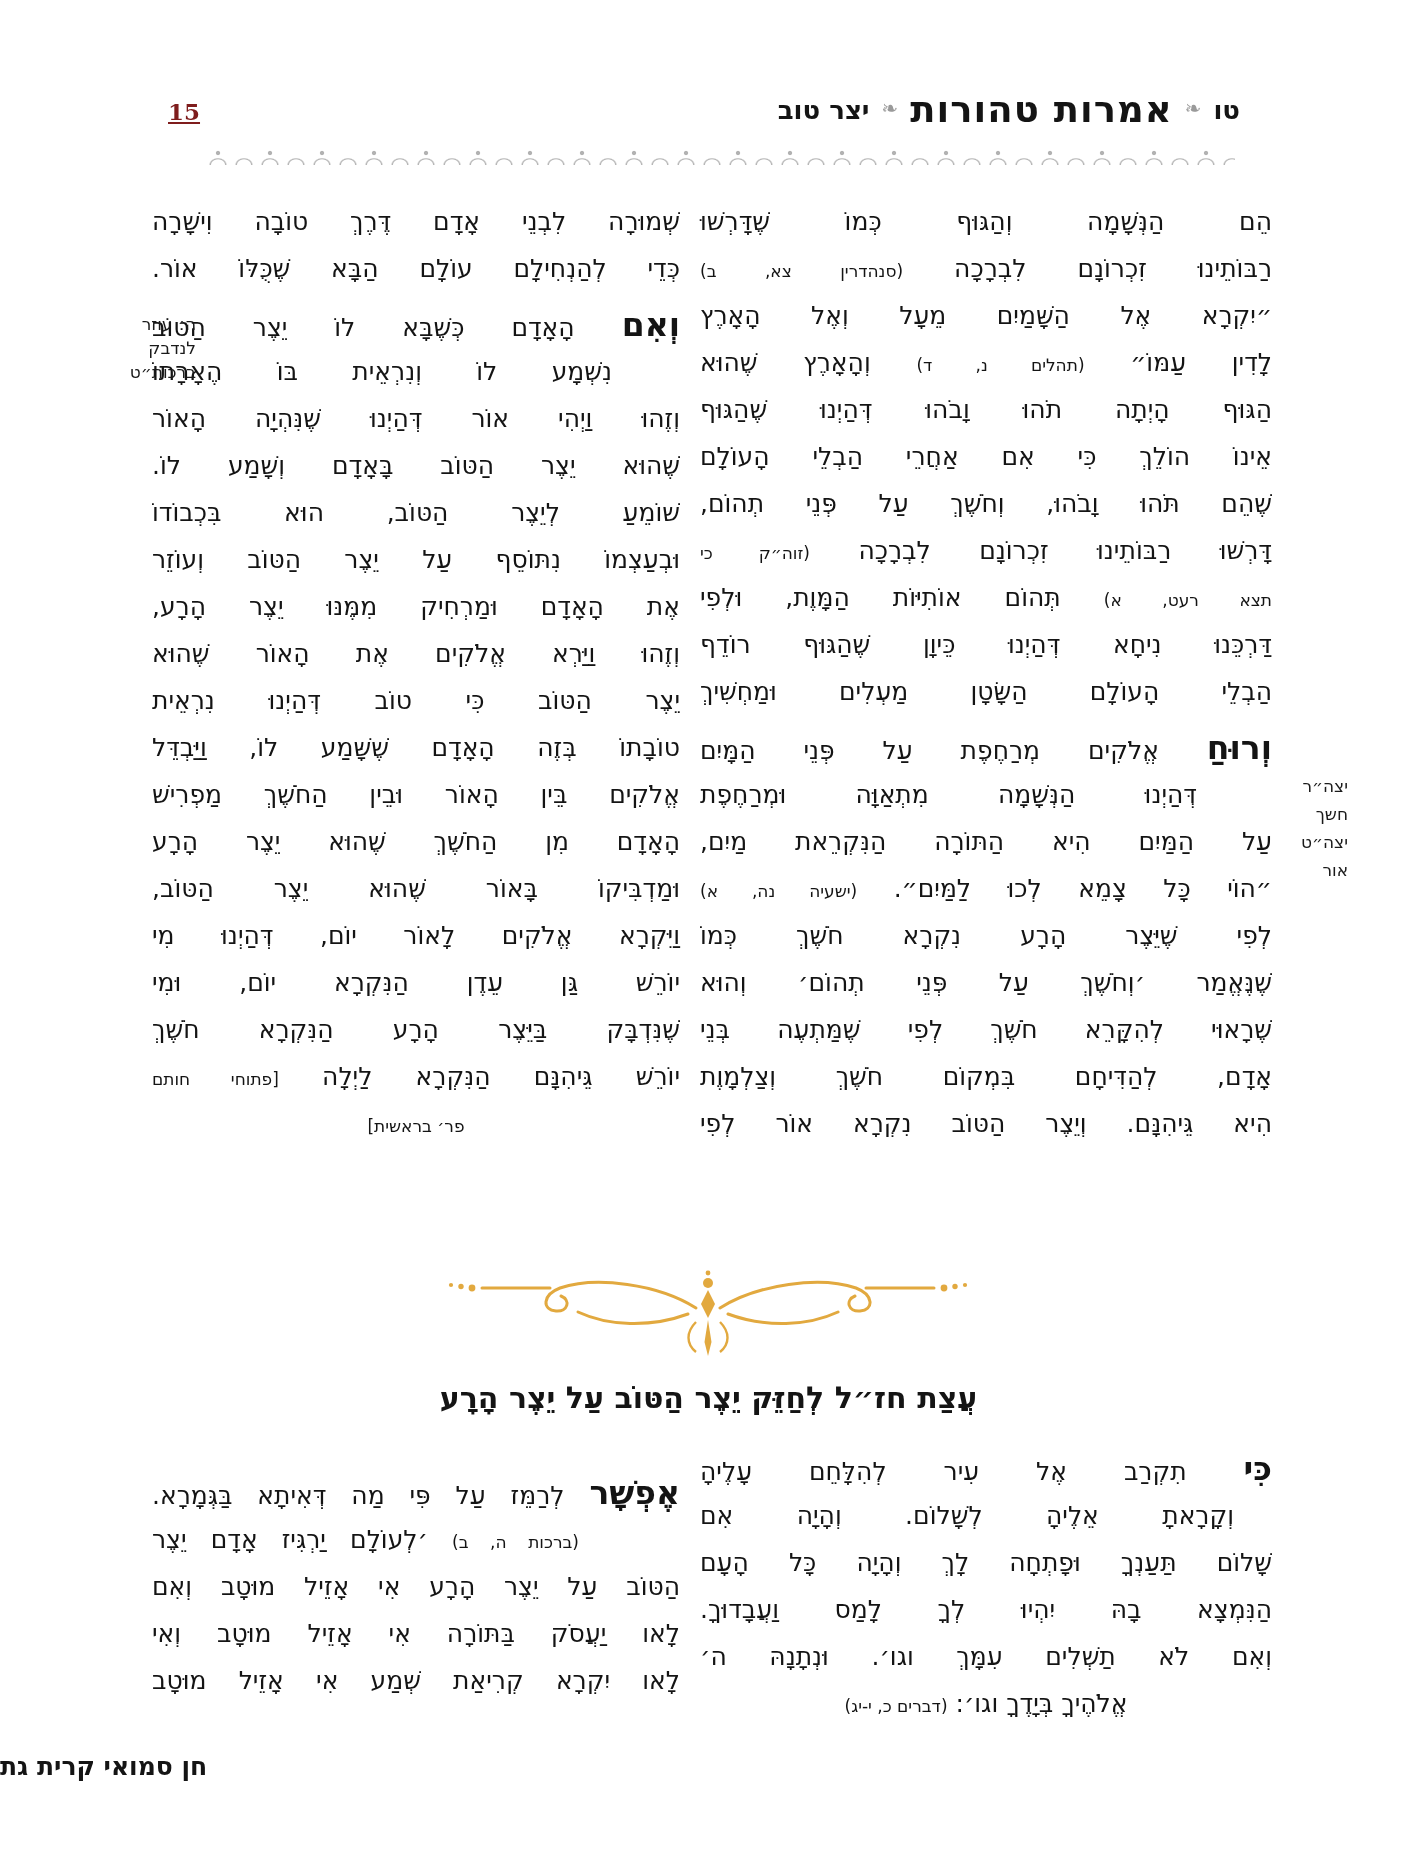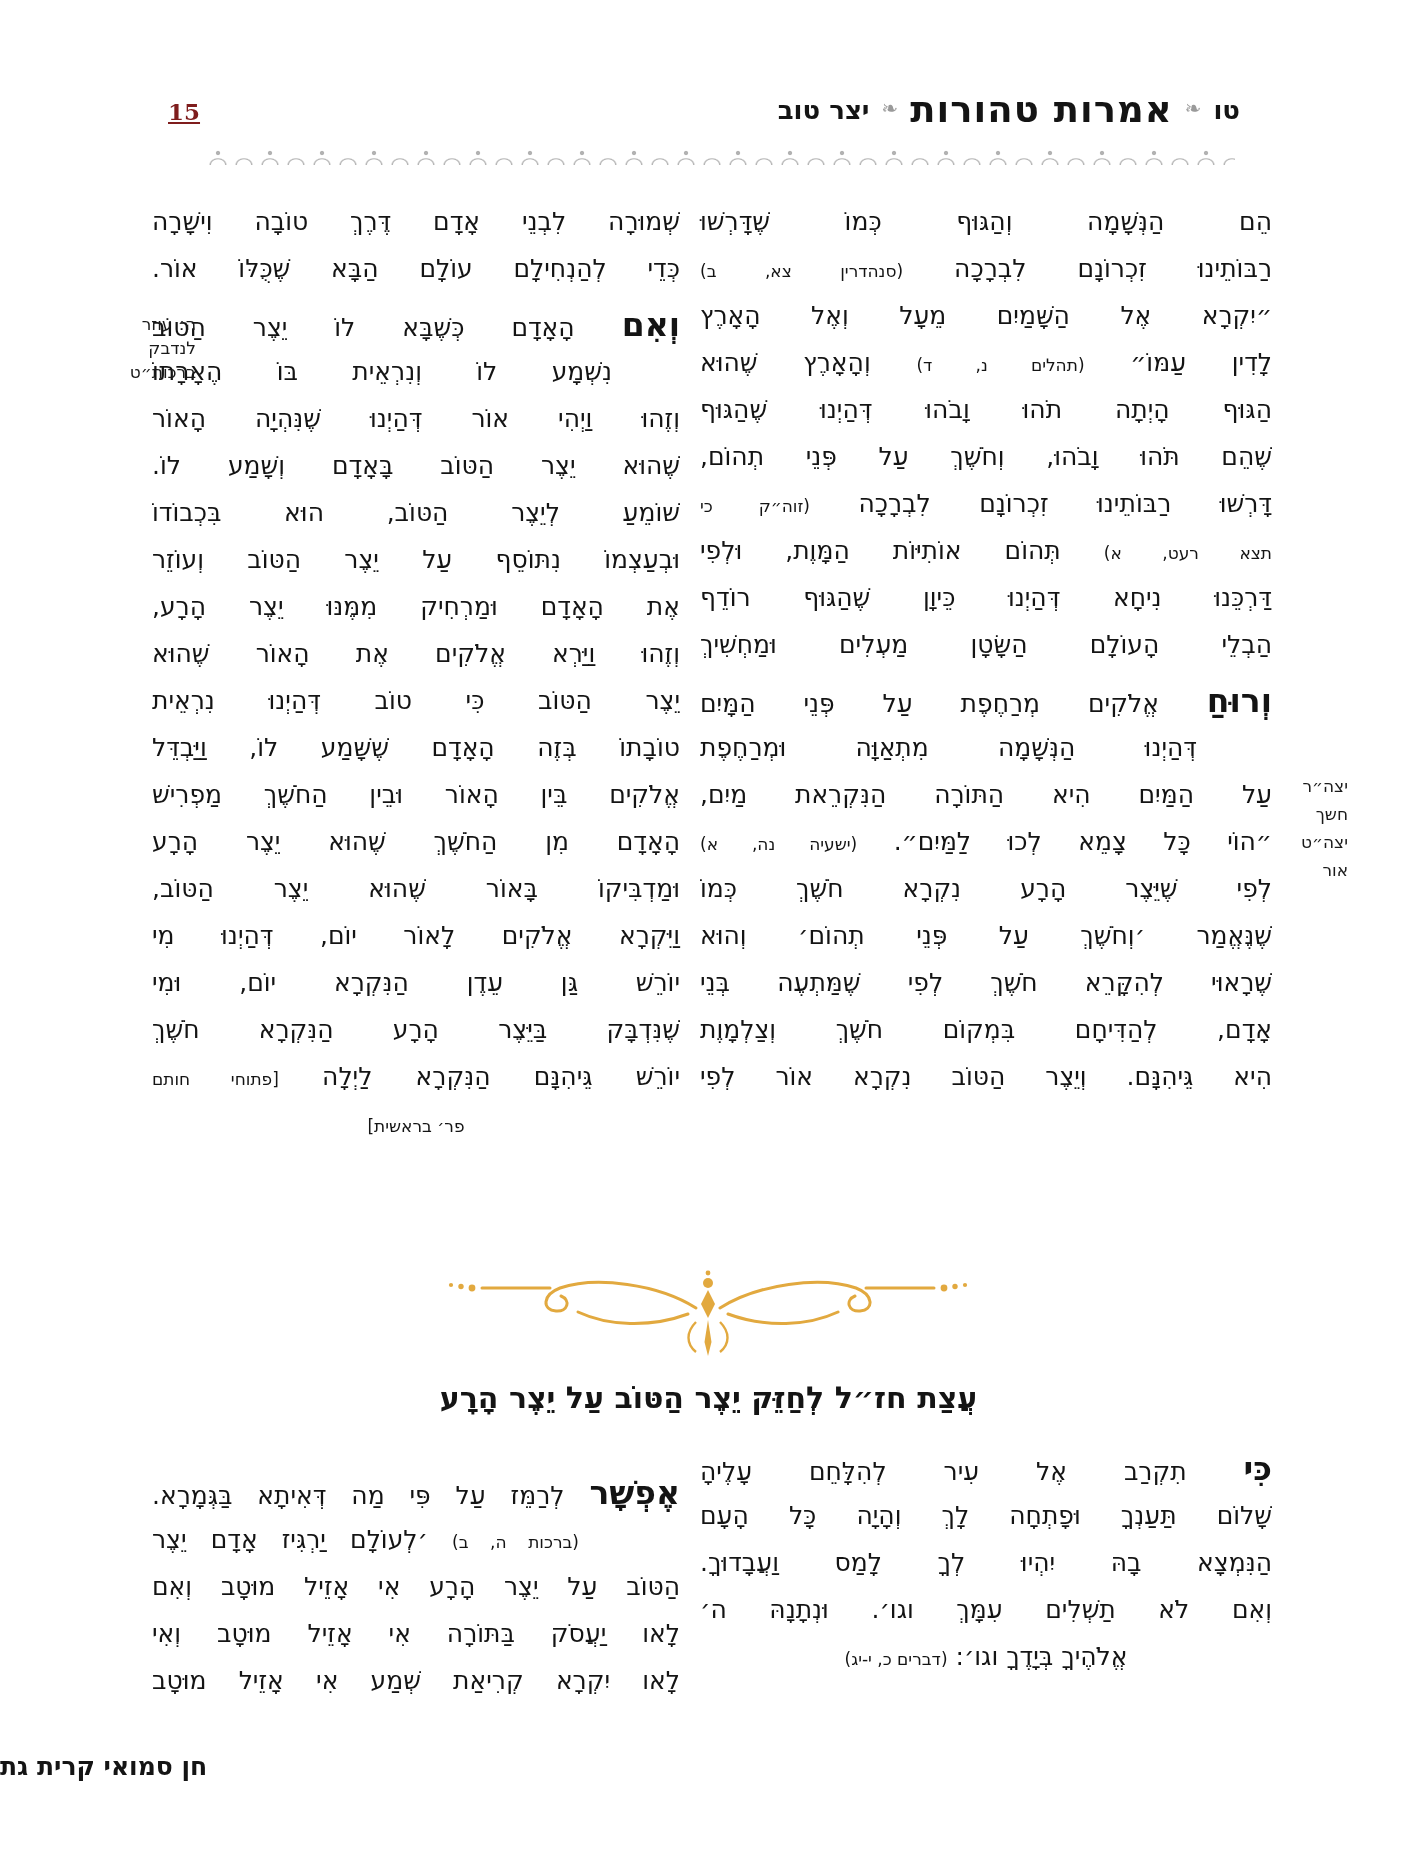--- a/index.html
+++ b/index.html
@@ -88,20 +88,21 @@
 
 <div class="scallop-rule"></div>
 
 <div class="col col-right-top">
   <div class="para">
       <div class="tline">הֵם הַנְּשָׁמָה וְהַגּוּף כְּמוֹ שֶׁדָּרְשׁוּ</div>
       <div class="tline">רַבּוֹתֵינוּ זִכְרוֹנָם לִבְרָכָה <span class="cite">(סנהדרין צא, ב)</span></div>
       <div class="tline">״יִקְרָא אֶל הַשָּׁמַיִם מֵעָל וְאֶל הָאָרֶץ</div>
       <div class="tline">לָדִין עַמּוֹ״ <span class="cite">(תהלים נ, ד)</span> וְהָאָרֶץ שֶׁהוּא</div>
       <div class="tline">הַגּוּף הָיְתָה תֹהוּ וָבֹהוּ דְּהַיְנוּ שֶׁהַגּוּף</div>
+      <div class="tline">אֵינוֹ הוֹלֵךְ כִּי אִם אַחֲרֵי הַבְלֵי הָעוֹלָם</div>
       <div class="tline">שֶׁהֵם תֹּהוּ וָבֹהוּ, וְחֹשֶׁךְ עַל פְּנֵי תְהוֹם,</div>
       <div class="tline">דָּרְשׁוּ רַבּוֹתֵינוּ זִכְרוֹנָם לִבְרָכָה <span class="cite">(זוה״ק כי</span></div>
       <div class="tline"><span class="cite">תצא רעט, א)</span> תְּהוֹם אוֹתִיּוֹת הַמָּוֶת, וּלְפִי</div>
       <div class="tline">דַּרְכֵּנוּ נִיחָא דְּהַיְנוּ כֵּיוָן שֶׁהַגּוּף רוֹדֵף</div>
       <div class="tline">הַבְלֵי הָעוֹלָם הַשָּׂטָן מַעְלִים וּמַחְשִׁיךְ</div>
     </div>
   <div class="para">
       <div class="tline"><span class="lead-word">וְרוּחַ</span> אֱלֹקִים מְרַחֶפֶת עַל פְּנֵי הַמָּיִם</div>
       <div class="tline" style="padding-right: 75px;">דְּהַיְנוּ הַנְּשָׁמָה מִתְאַוָּה וּמְרַחֶפֶת</div>
       <div class="tline">עַל הַמַּיִם הִיא הַתּוֹרָה הַנִּקְרֵאת מַיִם,</div>
@@ -178,20 +179,21 @@
       <path d="M292,52 C302,62 302,74 292,82" stroke="#E2A93F" stroke-width="2.4" fill="none"></path>
     </g>
   </svg>
 </div>
 
 <div class="section-heading">עֲצַת חז״ל לְחַזֵּק יֵצֶר הַטּוֹב עַל יֵצֶר הָרָע</div>
 
 <div class="col col-right-bot">
   <div class="para">
       <div class="tline"><span class="lead-word">כִּי</span> תִקְרַב אֶל עִיר לְהִלָּחֵם עָלֶיהָ</div>
+      <div class="tline" style="padding-right: 38px;">וְקָרָאתָ אֵלֶיהָ לְשָׁלוֹם. וְהָיָה אִם</div>
       <div class="tline">שָׁלוֹם תַּעַנְךָ וּפָתְחָה לָךְ וְהָיָה כָּל הָעָם</div>
       <div class="tline">הַנִּמְצָא בָהּ יִהְיוּ לְךָ לָמַס וַעֲבָדוּךָ.</div>
       <div class="tline">וְאִם לֹא תַשְׁלִים עִמָּךְ וגו׳. וּנְתָנָהּ ה׳</div>
       <div class="tline center-line">אֱלֹהֶיךָ בְּיָדֶךָ וגו׳: <span class="cite">(דברים כ, י-יג)</span></div>
     </div>
 </div>
 
 <div class="col col-left-bot">
   <div class="para">
       <div class="tline"><span class="lead-word">אֶפְשָׁר</span> לְרַמֵּז עַל פִּי מַה דְּאִיתָא בַּגְּמָרָא.</div>

